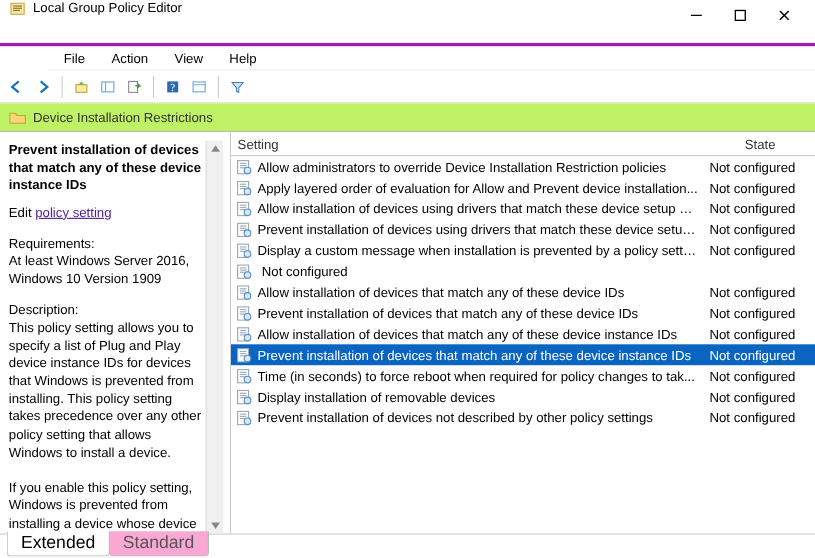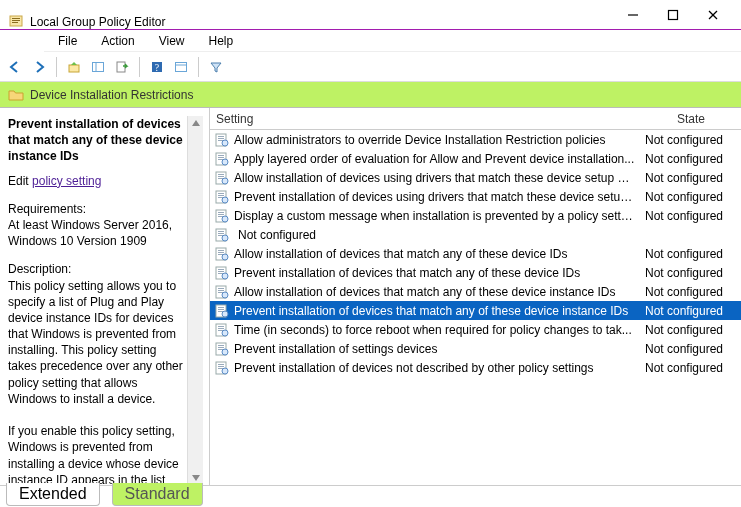--- a/index.html
+++ b/index.html
@@ -1,19 +1,19 @@
 <!DOCTYPE html>
 <html><head>
 <meta charset="utf-8">
 <style>
   * { box-sizing: border-box; margin: 0; padding: 0; }
   body { font-family: "Segoe UI", Tahoma, sans-serif; font-size: 12px; background: #fff; color: #000; width: 741px; height: 507px; overflow: hidden; display: flex; flex-direction: column; }
 
   
-  .titlebar { height: 30px; display: flex; align-items: flex-end; padding: 0 8px; border-bottom: 1px solid #a21caf; }
+  .titlebar { height: 42px; display: flex; align-items: flex-start; padding: 0 8px; border-bottom: 3px solid #a21caf; }
   .titlebar .icon { width: 16px; height: 16px; margin-right: 6px; display:inline-block; }
   .titlebar .title { flex: 1; font-size: 12px; }
   .win-controls { display: flex; }
   .win-controls .ctrl { width: 40px; height: 28px; display:flex; align-items:center; justify-content:center; font-size:14px; }
 
   
   .menubar { height: 22px; display: flex; align-items: center; padding: 0 6px; gap: 8px; border-bottom: 1px solid #eee; margin-left: 44px; }
   .menubar .mitem { padding: 2px 8px; font-size: 12px; }
 
   
@@ -46,21 +46,21 @@
   .listbody { flex:1; overflow:hidden; }
   .row { height:19px; display:flex; align-items:center; padding-left:4px; font-size:12px; white-space:nowrap; }
   .row .ricon { width:16px; height:16px; margin-right:4px; flex:none; }
   .row .rtext { flex:1; overflow:hidden; text-overflow:ellipsis; padding-right:6px; }
   .row .rstate { width:100px; padding-left:4px; }
   .row.selected { background:#0a64c2; color:#fff; }
 
   
   .tabs { height:22px; border-top:1px solid #ccc; display:flex; align-items:flex-end; padding-left:6px; font-size:16px; }
   .tab { padding:2px 12px; border:1px solid #bbb; border-top:none; border-top-left-radius:0; border-top-right-radius:0; border-bottom-left-radius:4px; border-bottom-right-radius:4px; background:#fff; margin-right:-1px; position:relative; top:-1px; }
-  .tab.inactive { background:#bef264; color:#555;margin-left:13px; }
+  .tab.inactive { background:#f9a8d4; color:#555; }
 
   svg { display:block; }
 </style>
 </head>
 <body>
 
 <div class="titlebar">
   <span class="icon">
     <svg width="16" height="16">
         <rect x="2" y="3" width="12" height="10" fill="#f9e6a8" stroke="#c9a84a"></rect>
@@ -342,21 +342,21 @@
         <div class="row">
           <span class="ricon">
             <svg width="16" height="16">
               <rect x="2" y="2" width="10" height="12" fill="#fff" stroke="#9aa"></rect>
               <rect x="4" y="4" width="6" height="1" fill="#9ab"></rect>
               <rect x="4" y="6" width="6" height="1" fill="#9ab"></rect>
               <rect x="4" y="8" width="6" height="1" fill="#9ab"></rect>
               <circle cx="11" cy="11" r="3" fill="#d8e8fb" stroke="#5a8bc4"></circle>
             </svg>
           </span>
-          <span class="rtext">Prevent installation of settings devices</span>
+          <span class="rtext">Display installation of removable devices</span>
           <span class="rstate">Not configured</span>
         </div>
         <div class="row">
           <span class="ricon">
             <svg width="16" height="16">
               <rect x="2" y="2" width="10" height="12" fill="#fff" stroke="#9aa"></rect>
               <rect x="4" y="4" width="6" height="1" fill="#9ab"></rect>
               <rect x="4" y="6" width="6" height="1" fill="#9ab"></rect>
               <rect x="4" y="8" width="6" height="1" fill="#9ab"></rect>
               <circle cx="11" cy="11" r="3" fill="#d8e8fb" stroke="#5a8bc4"></circle>

